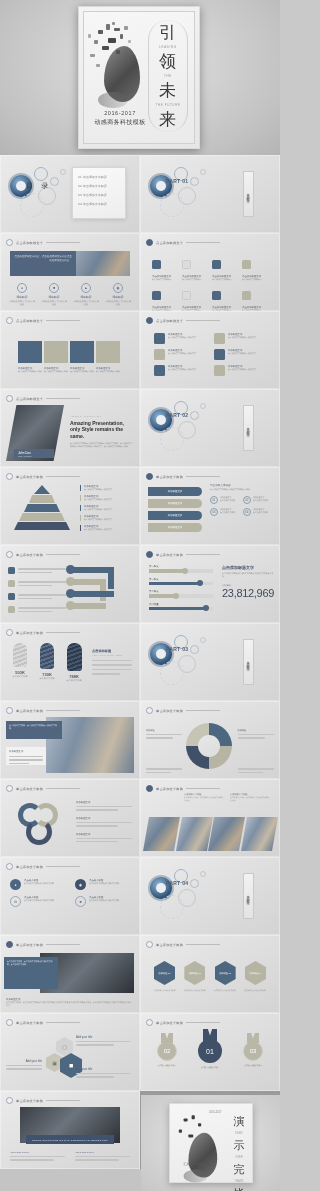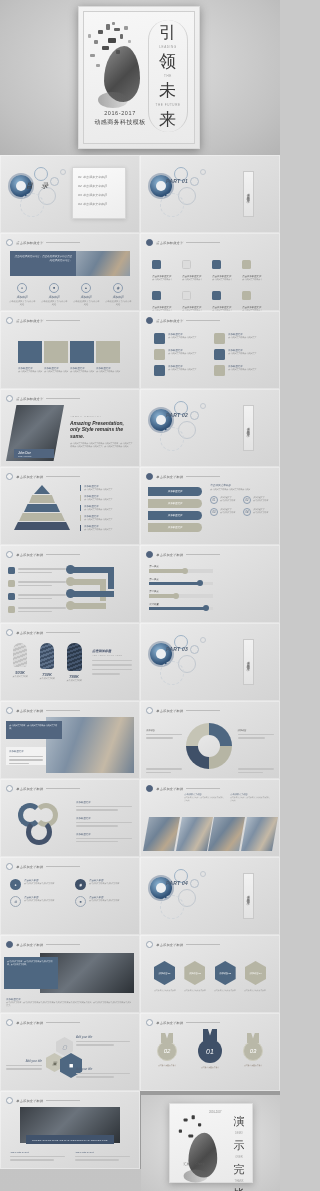--- a/index.html
+++ b/index.html
@@ -15,21 +15,21 @@
   .head-silhouette:after{ content:""; position:absolute; left:-6px; bottom:-6px; width:30px; height:16px; background:linear-gradient(90deg,rgba(120,120,120,.6),rgba(90,90,90,.15)); border-radius:50%; }
   .shatter { position:absolute; border-radius:1px; background:#3d3d3d; }
   .cover-cn { position:absolute; right:6px; top:8px; width:40px; height:112px; display:flex; flex-direction:column; align-items:center; justify-content:space-between; border-left:1px solid rgba(150,150,150,.35); border-right:1px solid rgba(150,150,150,.35); border-radius:20px; padding:4px 0; }
   .cover-cn .cc { font-size:17px; color:#3a3a3a; line-height:1; letter-spacing:1px; font-family:"DejaVu Sans", sans-serif; }
   .cover-cn .ce { font-size:3px; color:#9a9a9a; letter-spacing:.6px; margin:1px 0; }
   .cover-meta { position:absolute; left:0; right:38px; bottom:16px; text-align:center; }
   .cover-meta .yr { font-size:5.5px; color:#4a4a4a; letter-spacing:.6px; }
   .cover-meta .sub { font-size:6px; color:#3c3c3c; margin-top:2px; letter-spacing:.4px; font-family:"DejaVu Sans", sans-serif; }
 
   
-  .grid { display:grid; grid-template-columns:1fr 1fr; gap:0; background:#9b9b9b;font-style:italic; }
+  .grid { display:grid; grid-template-columns:1fr 1fr; gap:0; background:#9b9b9b; }
   .slide { position:relative; width:139.5px; height:78px; background:linear-gradient(150deg,#ebebeb 0%,#e0e0e0 45%,#d3d3d3 100%); overflow:hidden; }
   .slide:after{ content:""; position:absolute; inset:0; box-shadow:inset 0 0 0 1px rgba(255,255,255,.35); pointer-events:none; }
 
   
   .shdr { position:absolute; left:6px; top:6px; display:flex; align-items:center; gap:3px; }
   .shdr .ring { width:7px; height:7px; border-radius:50%; border:1px solid #9aa6b4; background:#f1f1f1; }
   .shdr .ring.fill { background:#51637e; border-color:#51637e; }
   .shdr .ht { font-size:3.2px; color:#5d5d5d; letter-spacing:.2px; font-family:"DejaVu Sans", sans-serif; }
   .shdr .hl { width:34px; height:1px; background:#bcbcbc; }
   .tline { height:1.4px; background:#c3c3c3; border-radius:1px; }
@@ -473,20 +473,26 @@
             </div>
         </div>
         <div>
           <div style="font-size:2.4px;color:#6a6a6a;">累计销量</div>
           <div style="position:relative;height:3.5px;background:#d5d5d5;margin-top:1px;">
               <div style="position:absolute;left:0;top:0;bottom:0;width:88%;background:#4e6781;"></div>
               <div class="circ" style="position:absolute;left:85%;top:-1.5px;width:6px;height:6px;background:#4e6781;"></div>
             </div>
         </div>
       </div>
+      <div style="position:absolute;left:82px;top:20px;width:52px;">
+        <div style="font-size:4px;color:#44506a;font-weight:bold;">点击添加标题文字</div>
+        <div class="txt" style="font-size:1.9px;margin-top:2px;">点击添加文字内容点击添加文字内容点击添加文字内容点击添加。</div>
+        <div style="font-size:2.2px;color:#8b8b8b;margin-top:6px;">总销售额</div>
+        <div class="bignum">23,812,969</div>
+      </div>
     </div>
 
     <div class="slide">
       <div class="shdr">
         <div class="ring"></div>
         <div class="ht">单击添加文字标题</div>
         <div class="hl"></div>
       </div>
       <div style="position:absolute;left:8px;top:20px;width:78px;display:flex;justify-content:space-between;">
         <div style="width:24px;text-align:center;">

